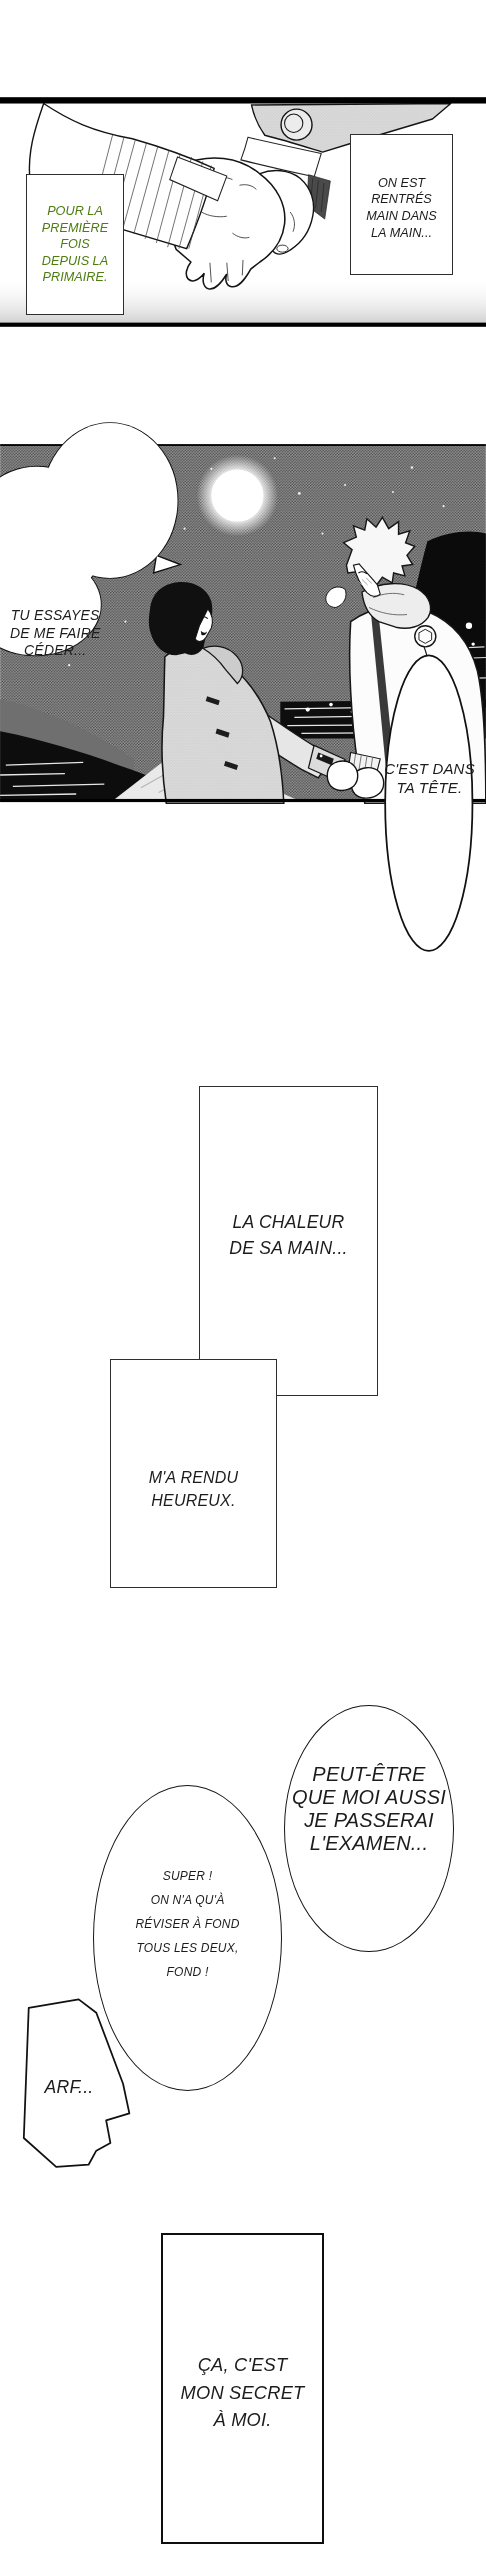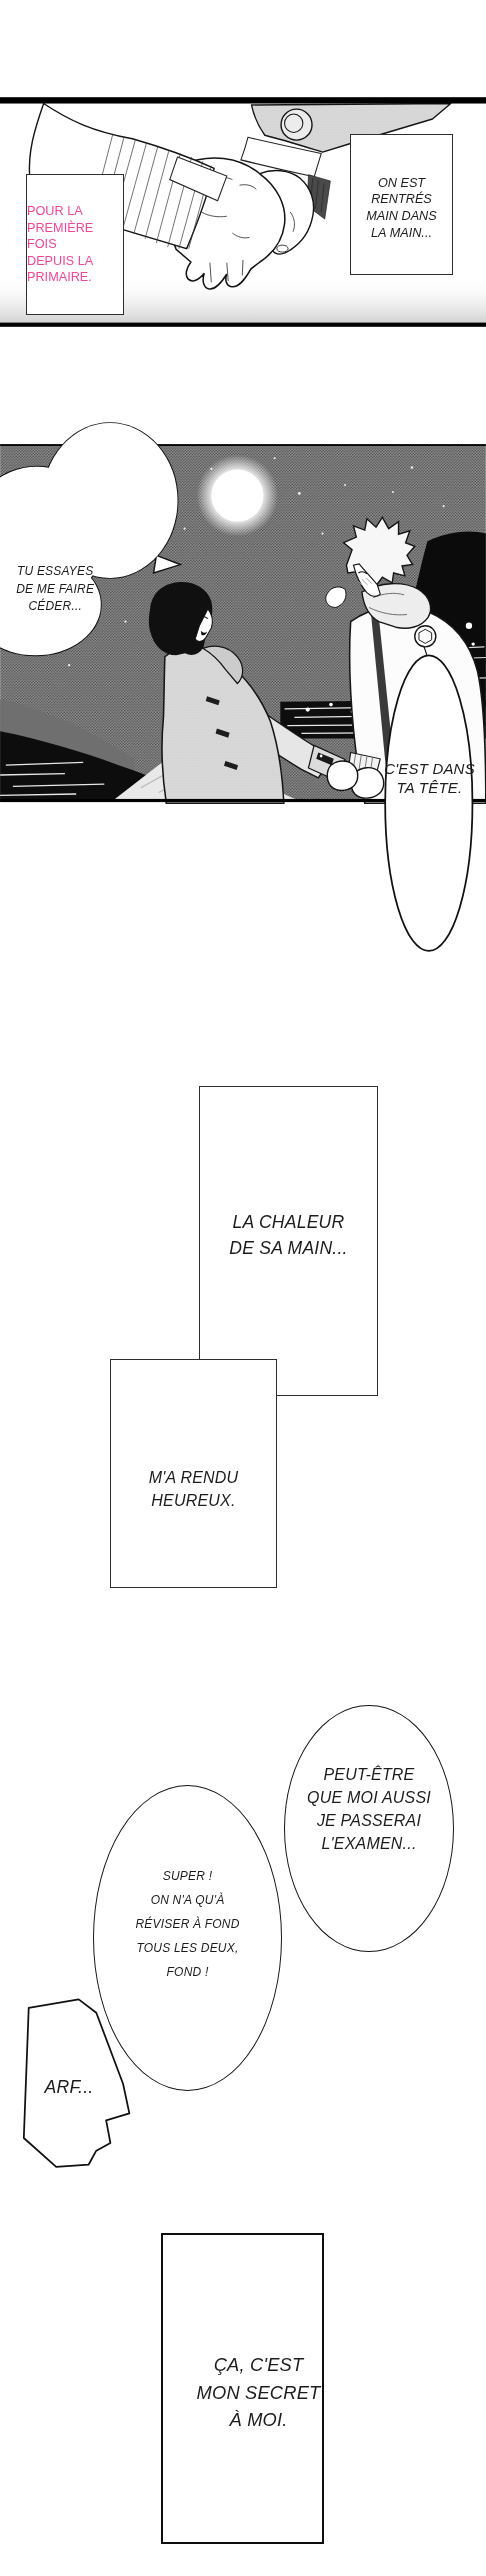--- a/index.html
+++ b/index.html
@@ -8,27 +8,27 @@
   .abs{position:absolute;}
   svg{display:block;}
   .mtext{position:absolute;text-align:center;color:#1c1c1c;font-style:italic;
          font-weight:400;letter-spacing:0.2px;white-space:nowrap;}
   .mtext div{white-space:nowrap;}
   .capbox{position:absolute;background:#ffffff;border:1.4px solid #2e2e2e;box-sizing:border-box;}
   .ellipse{position:absolute;background:#ffffff;border:1.8px solid #141414;border-radius:50%;box-sizing:border-box;}
   .flexc{display:flex;flex-direction:column;justify-content:center;align-items:center;}
   .f18{font-size:12.7px;line-height:16.6px;}
   .f20{font-size:14px;line-height:17px;}
-  .f20b{font-size:12px;line-height:17.6px;}
+  .f20b{font-size:14px;line-height:17.6px;margin-top:44px;}
   .f21{font-size:15px;line-height:19px;}
-  .f23a{font-size:16px;line-height:23px;}
+  .f23a{font-size:20px;line-height:23px;}
   .f23b{font-size:12px;line-height:24px;}
   .f23c{font-size:16px;line-height:22.5px;margin-top:34px;}
   .f25{font-size:17.6px;line-height:26px;}
-  .f26{font-size:18.3px;line-height:27.5px;padding-left:16px;}
+  .f26{font-size:18.3px;line-height:27.5px;}
   .f25a{font-size:17.6px;line-height:21px;}
 </style>
 </head>
 <body>
 
 <div id="page">
 
   <svg class="abs" style="left:0;top:97px" width="486" height="230" viewBox="0 137 690 326">
     <defs>
       <linearGradient id="gradBottom" x1="0" y1="390" x2="0" y2="457" gradientUnits="userSpaceOnUse">
@@ -73,21 +73,21 @@
       <path d="M62,146 C48,186 40,214 42,250 C88,280 128,303 158,320 L265,352 C286,302 298,264 304,238 C254,215 216,204 188,196 C132,186 98,170 62,146 Z" fill="#ffffff" stroke="#141414" stroke-width="2"></path>
       <path d="M192,198 L159,318 M208,202 L174,325 M224,207 L190,331 M240,212 L206,338 M256,217 L222,344 M272,222 L238,350 M288,228 L254,352 M300,234 L268,352 M176,194 L146,308 M160,190 L132,298" stroke="#383838" stroke-width="1" fill="none"></path>
       <path d="M252,222 L322,249 L309,284 L241,254 Z" fill="#ffffff" stroke="#222222" stroke-width="1.5"></path>
     </g>
 
     <rect x="0" y="137" width="690" height="9" fill="#000000"></rect>
     <rect x="0" y="457" width="690" height="6" fill="#000000"></rect>
   </svg>
 
   <div class="capbox flexc" style="left:26px;top:174px;width:98px;height:141px">
-    <div class="f18" style="color:#ec4899">
+    <div class="f18" style="text-align:center;font-style:italic;color:#4d7c0f">
       <div>POUR LA</div>
       <div>PREMIÈRE FOIS</div>
       <div>DEPUIS LA</div>
       <div>PRIMAIRE.</div>
     </div>
   </div>
   <div class="capbox flexc" style="left:350px;top:134px;width:103px;height:141px;padding-top:7px">
     <div class="f18" style="text-align:center;font-style:italic;color:#1c1c1c">
       <div>ON EST</div>
       <div>RENTRÉS</div>

